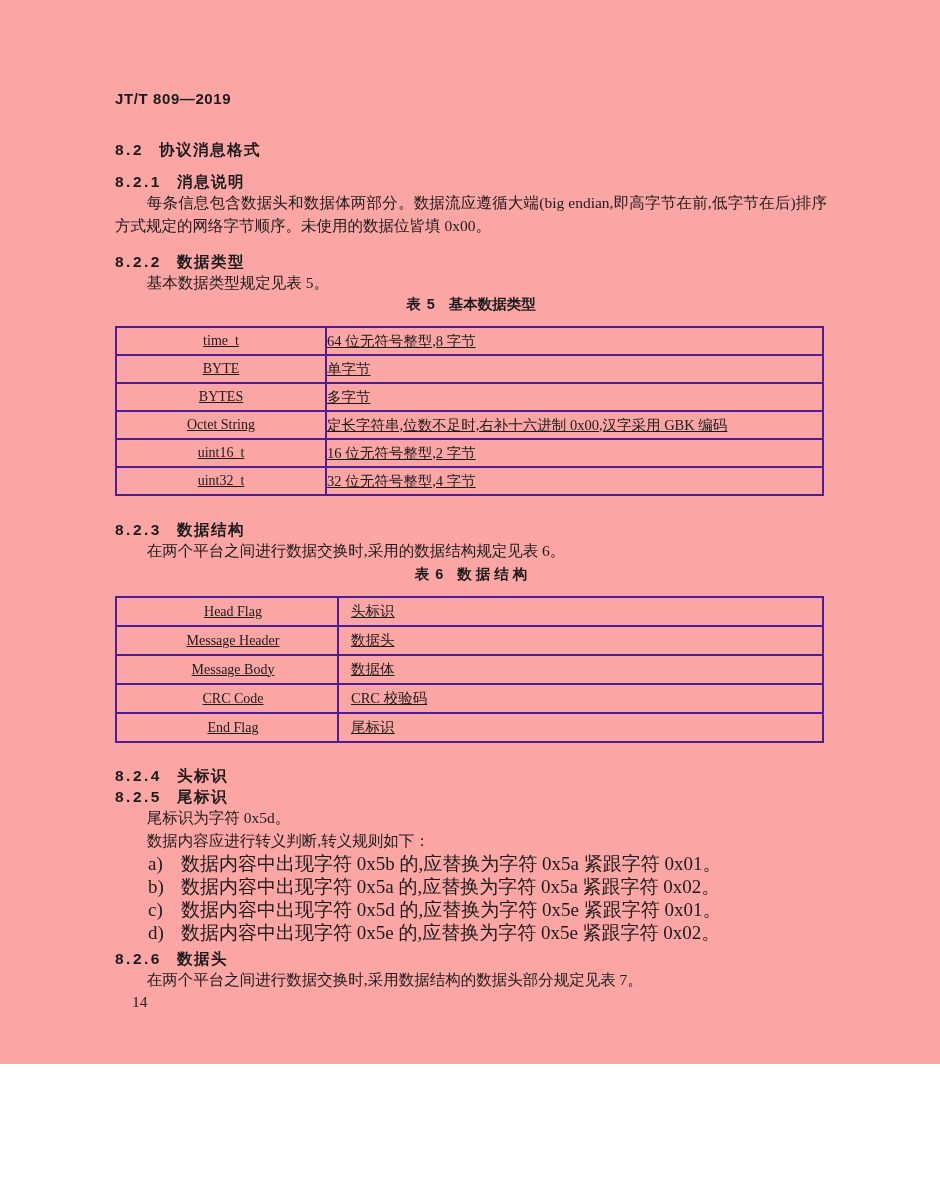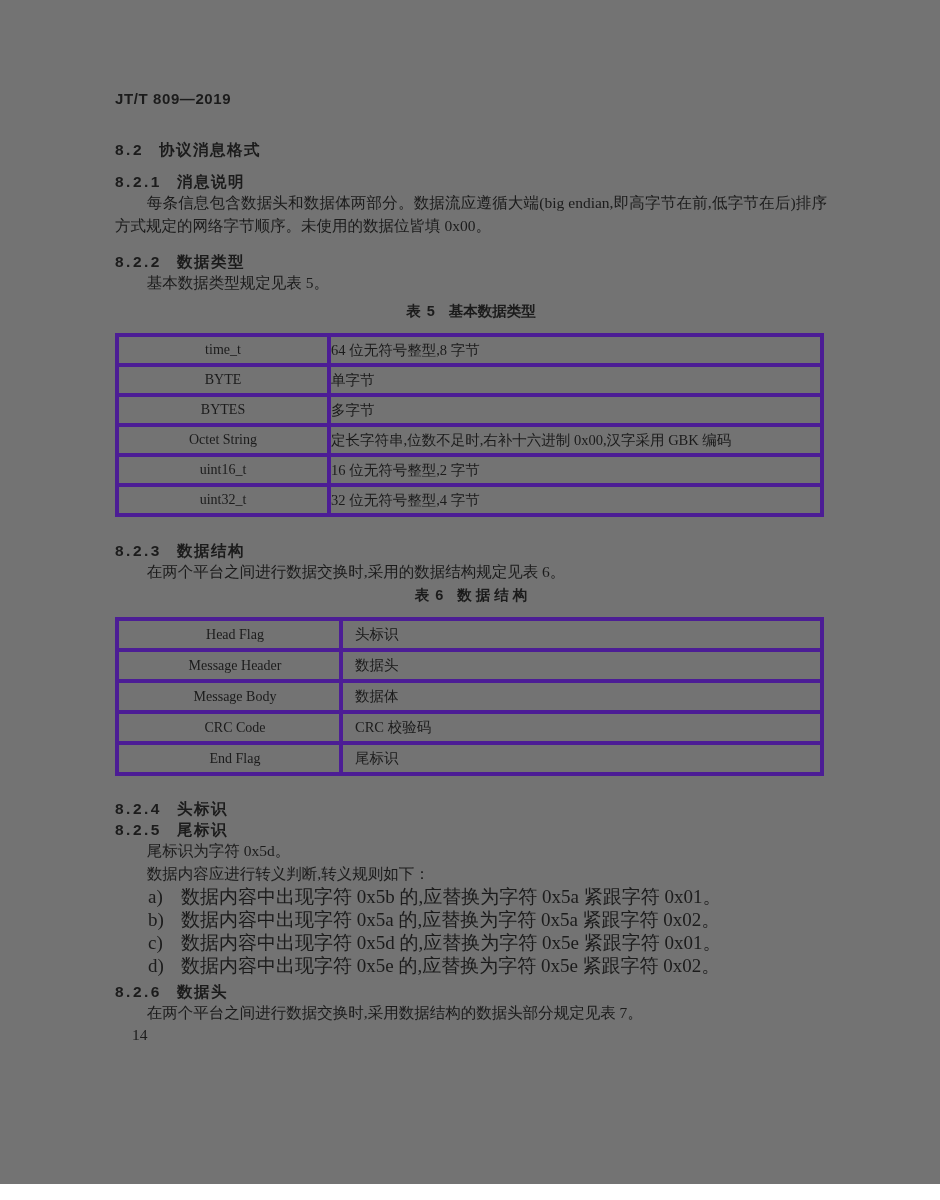--- a/index.html
+++ b/index.html
@@ -1,19 +1,19 @@
 <!DOCTYPE html>
 <html><head>
 <meta charset="utf-8">
 <style>
   html,body{margin:0;padding:0;background:#ffffff;}
   .page{
     position:relative;
-    width:940px;height:1184px;
-    background:#737373;
+    width:940px;height:1064px;
+    background:#fca5a5;
     color:#1b1b1b;
     font-family:"Liberation Serif","DejaVu Serif",serif;
     overflow:hidden;
     box-sizing:border-box;
   }
   .content{
     position:absolute;
     left:115px;top:0;
     width:712px;
   }
@@ -47,39 +47,39 @@
     text-align:justify;
   }
   .indent{text-indent:2.05em;}
   .p-821{margin-top:13px;}
   .p-822{margin-top:10px;}
   .p-823{margin-top:13px;}
   .p-824{margin-top:12px;}
   .p-825a{margin-top:12px;}
   .p-826{margin-top:11px;}
   .caption{
-    margin-top:7px;
     text-align:center;
     font-family:"Liberation Sans","DejaVu Sans",sans-serif;
     font-weight:bold;
     font-size:14.5px;
     line-height:20px;
   }
   .cap6{margin-top:2px;}
   .caption .cap-label{margin-right:13px;letter-spacing:1px;}
   table.data{
     border-collapse:collapse;
     width:709px;
     margin-top:12px;
     font-size:14.5px;
     table-layout:fixed;
   }
   table.data td{
-    border:4px solid #4c1d95;
+    border:2px solid #4c1d95;
     padding:0;
+    text-decoration:underline;
   }
   table.t5 td{height:26px;}
   table.t6 td{height:27px;padding-left:12px;}
   table.data{border:2px solid #1f1f1f;}
   tr.first-row td{border-bottom-width:2px;}
   td.col-type{
     width:208px;
     text-align:center;
     font-size:14px;
   }

